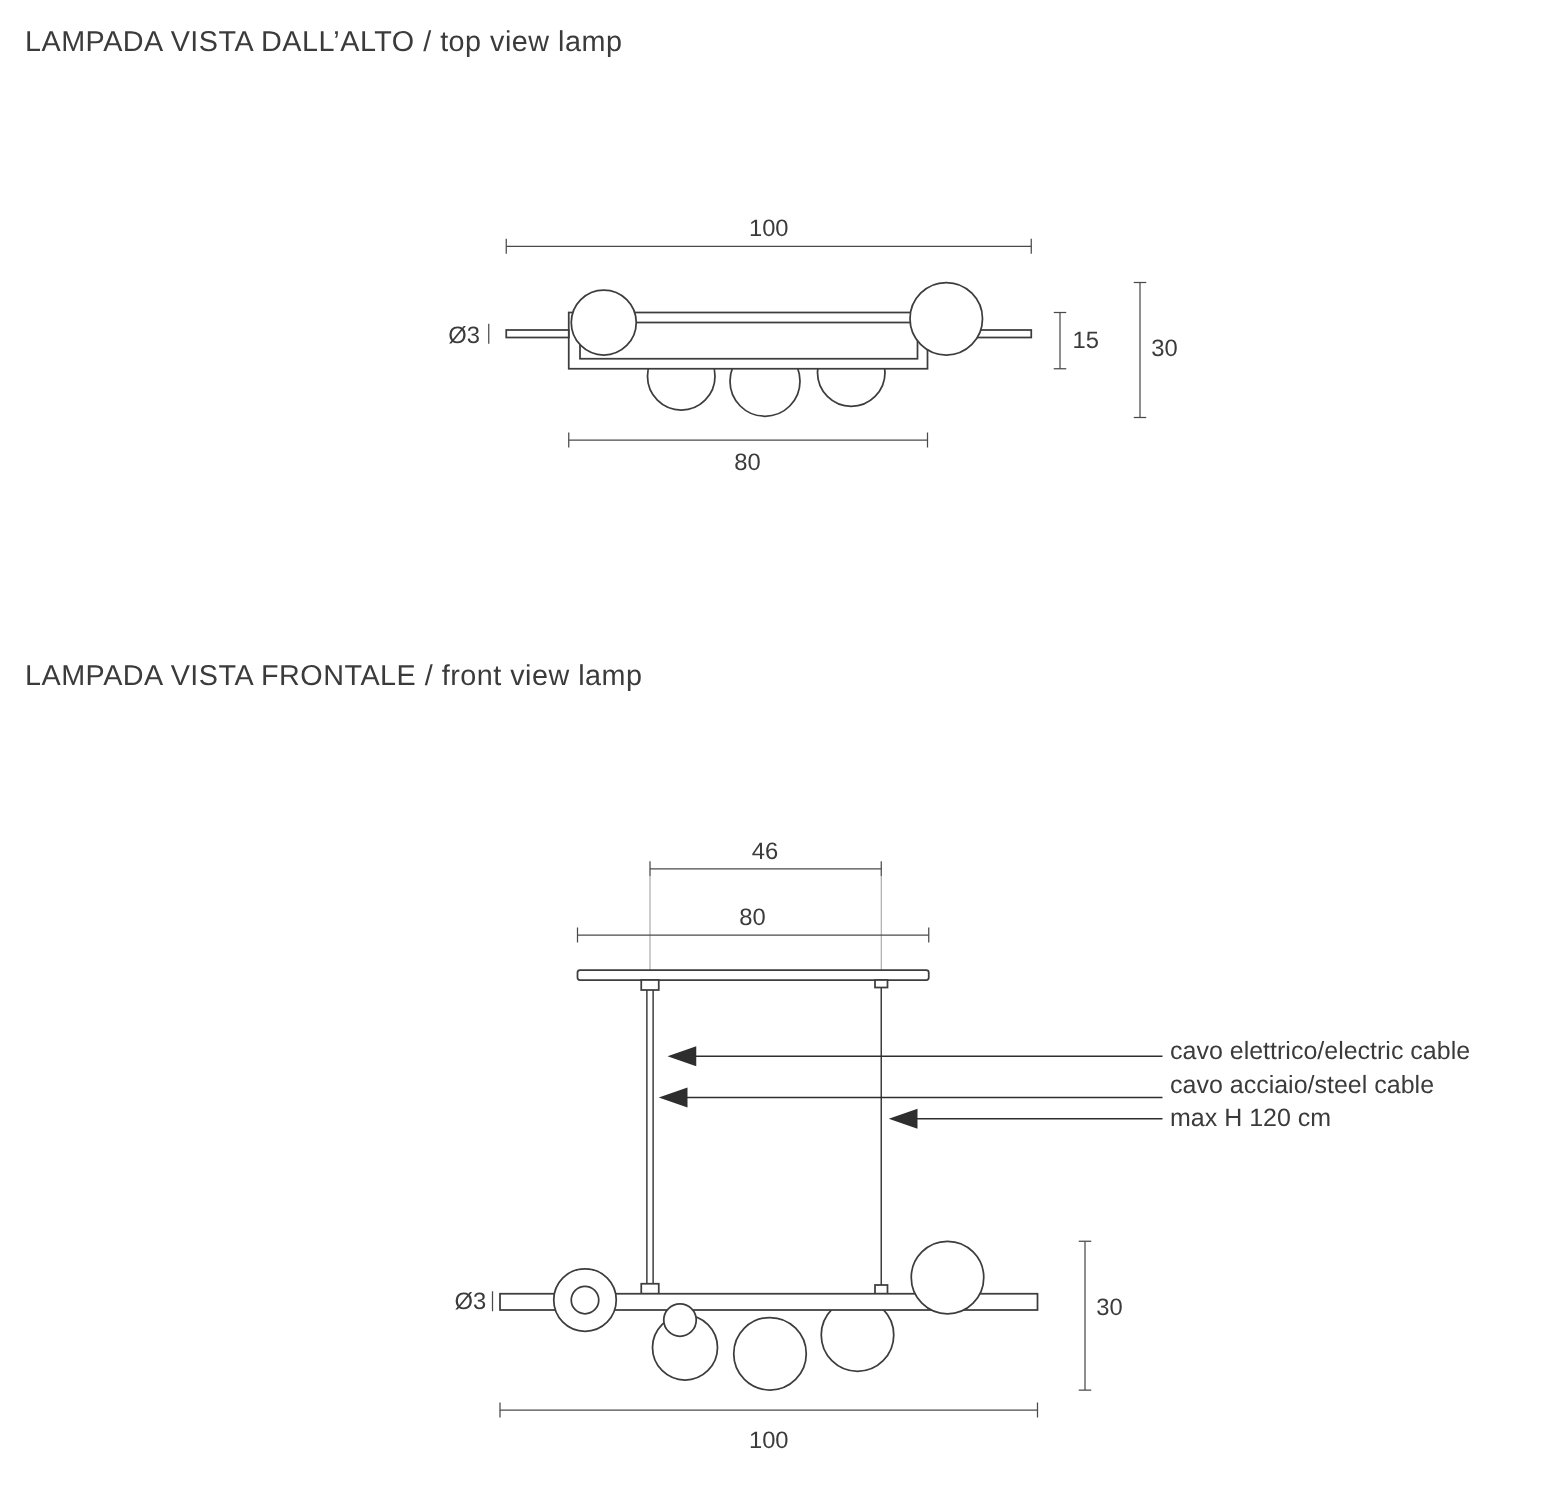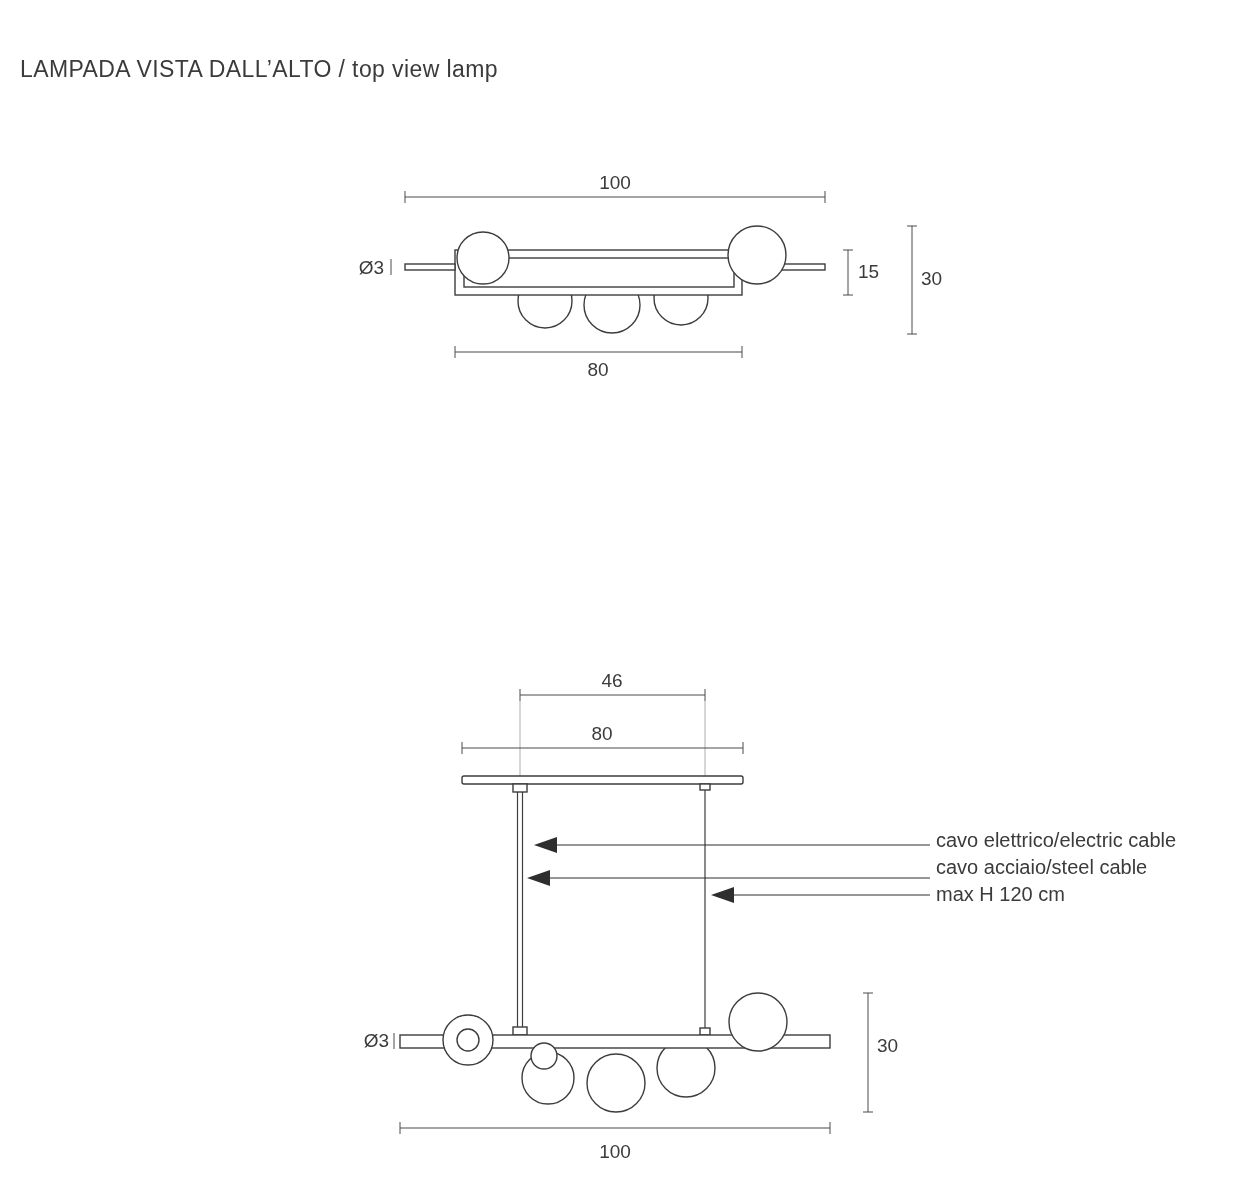--- a/index.html
+++ b/index.html
@@ -15,21 +15,20 @@
     overflow: hidden;
     font-family: "Liberation Sans", sans-serif;
   }
   .heading {
     position: absolute;
     left: 20px;
     font-size: 23px;
     letter-spacing: 0.4px;
     color: #3b3b3b;
     white-space: nowrap;
-    margin-top: 36px;
   }
   #heading-top   { top: 20px; }
   #heading-front { top: 527px; }
   svg.drawing {
     position: absolute;
     top: 0;
     left: 0;
   }
   svg text {
     font-family: "Liberation Sans", sans-serif;
@@ -45,20 +44,21 @@
   .arrow  { fill: #2e2e2e; stroke: none; }
   .cable  { stroke: #3d3d3d; stroke-width: 1.2; fill: none; }
 </style>
 </head>
 <body>
 
 <div class="page">
 
   <div class="heading" id="heading-top">LAMPADA VISTA DALL’ALTO / top view lamp</div>
 
+  <div class="heading" id="heading-front">LAMPADA VISTA FRONTALE / front view lamp</div>
 
   <svg class="drawing" width="1240" height="1198" viewBox="0 0 1240 1198">
 
     <g>
 
       <g>
         <line class="dim" x1="405" y1="197" x2="825" y2="197"></line>
         <line class="dim" x1="405" y1="191" x2="405" y2="203"></line>
         <line class="dim" x1="825" y1="191" x2="825" y2="203"></line>
         <text x="615" y="189" text-anchor="middle">100</text>

